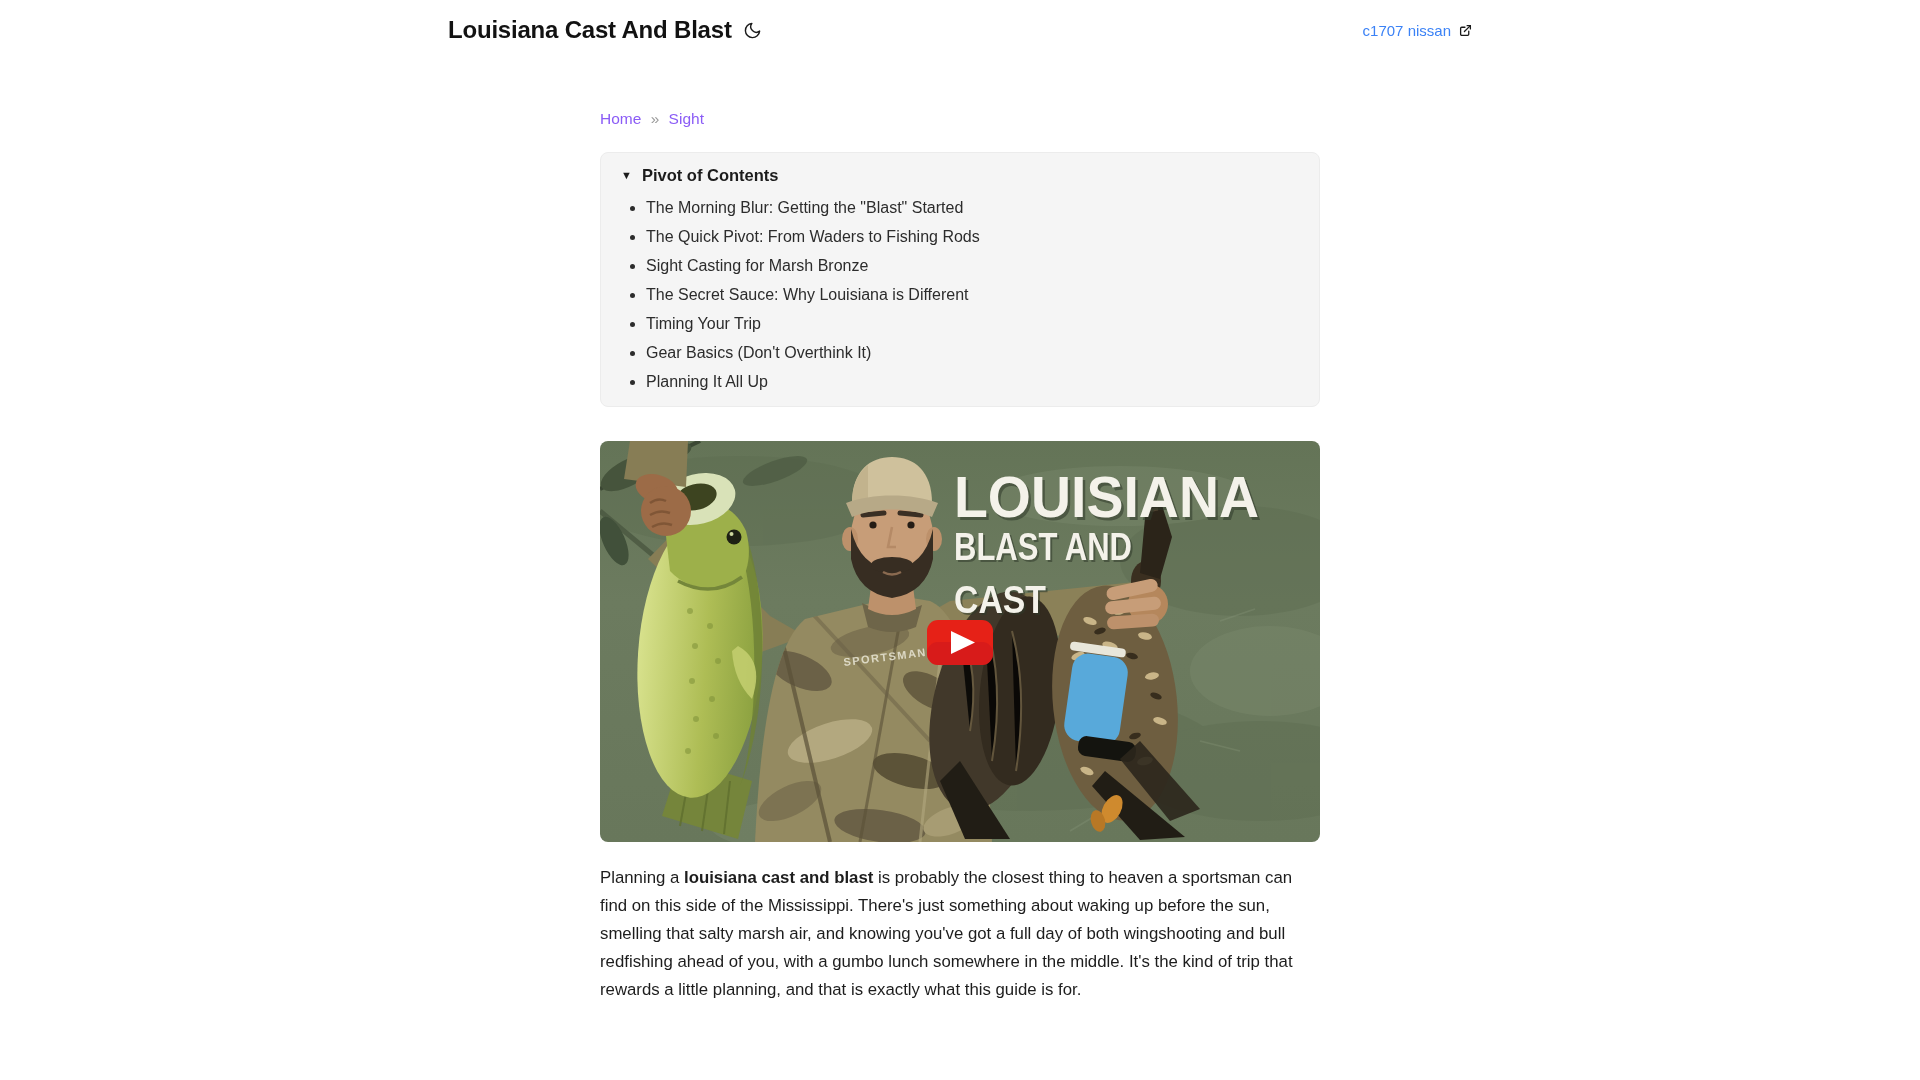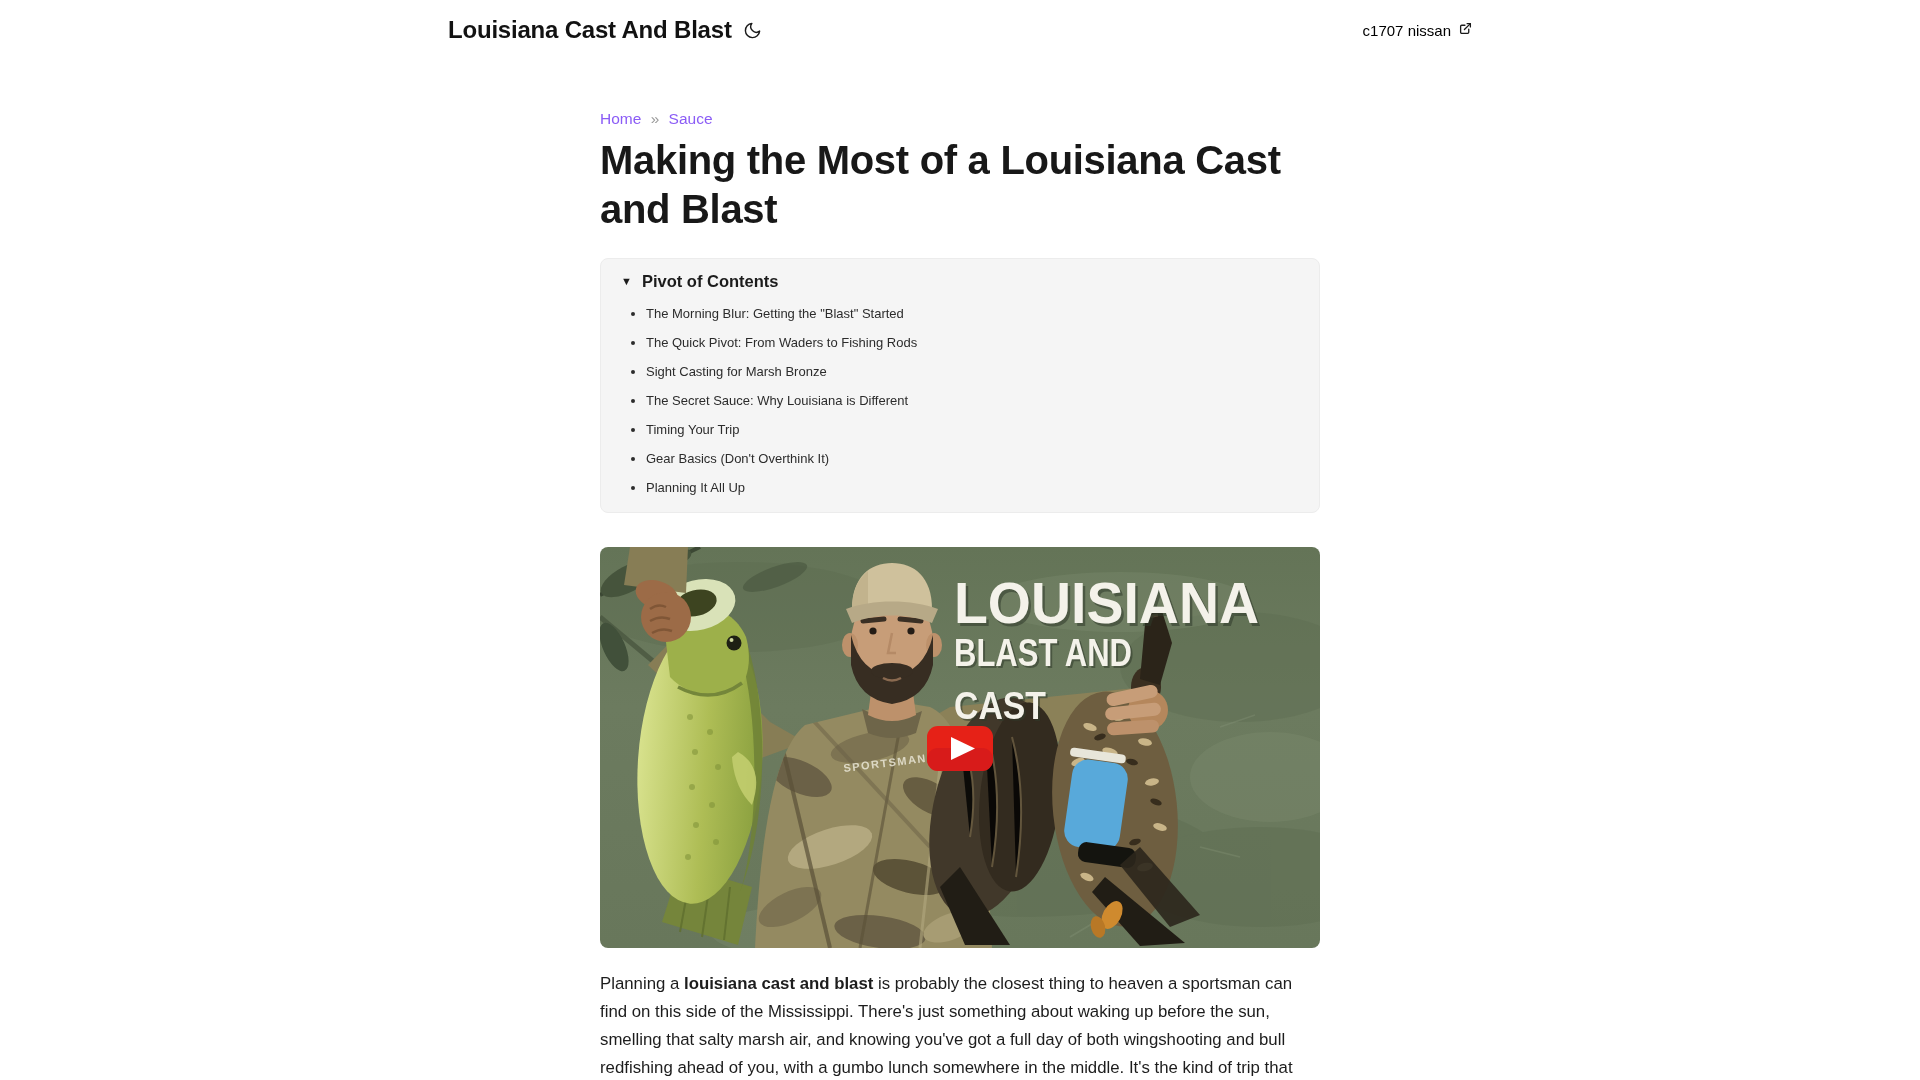--- a/index.html
+++ b/index.html
@@ -18,22 +18,22 @@
   .site-title {
     font-size:24px; font-weight:700; color:#121212;
     text-decoration:none; letter-spacing:-0.2px; cursor:pointer;
   }
   .theme-btn {
     background:none; border:none; padding:0; margin-left:11px;
     display:flex; align-items:center; cursor:pointer;
   }
   .flex-spacer { flex:1; }
   .nav-link {
-    display:flex; gap:8px;
-    font-size:15px; color:#000000; text-decoration:none; cursor:pointer;
+    display:flex; align-items:center; gap:8px;
+    font-size:15px; color:#3b82f6; text-decoration:none; cursor:pointer;
   }
   
   .main-col { max-width:720px; margin:0 auto; }
   .breadcrumb { margin-top:50px; font-size:15.5px; color:#2e2e2e; }
   .breadcrumb a { color:#8b5cf6; text-decoration:none; cursor:pointer; }
   .breadcrumb .sep { color:#9a9a9a; margin:0 5px; }
   .post-title {
     font-size:40px; line-height:1.22; font-weight:700;
     color:#181818; margin:8px 0 10px; letter-spacing:-0.3px;
   }
@@ -46,21 +46,21 @@
   }
   .toc summary {
     display:flex; align-items:center; gap:10px; cursor:pointer;
     font-weight:700; font-size:16.5px; color:#1c1c1c;
     line-height:20px; list-style:none;
   }
   .toc summary::-webkit-details-marker { display:none; }
   .toc-marker { font-size:11px; color:#1c1c1c; }
   .toc ul { margin:8px 0 0; padding-left:25px; }
   .toc li {
-    font-size:13px; line-height:29px; color:#2c2c2c; cursor:pointer;
+    font-size:16px; line-height:29px; color:#2c2c2c; cursor:pointer;
   }
   
   .video-figure {
     width:720px; height:401px; margin:34px 0 0;
     border-radius:8px; overflow:hidden; position:relative; cursor:pointer;
   }
   .video-figure svg { display:block; }
   
   .post-content {
     margin-top:22px; font-size:16.8px; line-height:28px; color:#1d1d1d;
@@ -88,24 +88,23 @@
       </svg>
     </a>
   </div>
 </header>
 
 <main class="main-col">
 
   <nav class="breadcrumb">
     <a>Home</a>
     <span class="sep">»</span>
-    <a>Sauce</a>
+    <a>Sight</a>
   </nav>
 
-  <h1 class="post-title">Making the Most of a Louisiana Cast and Blast</h1>
 
 
   <details class="toc" open="">
     <summary>
       <span class="toc-marker">▼</span>
       <span>Pivot of Contents</span>
     </summary>
     <ul>
       <li>The Morning Blur: Getting the "Blast" Started</li>
       <li>The Quick Pivot: From Waders to Fishing Rods</li>

